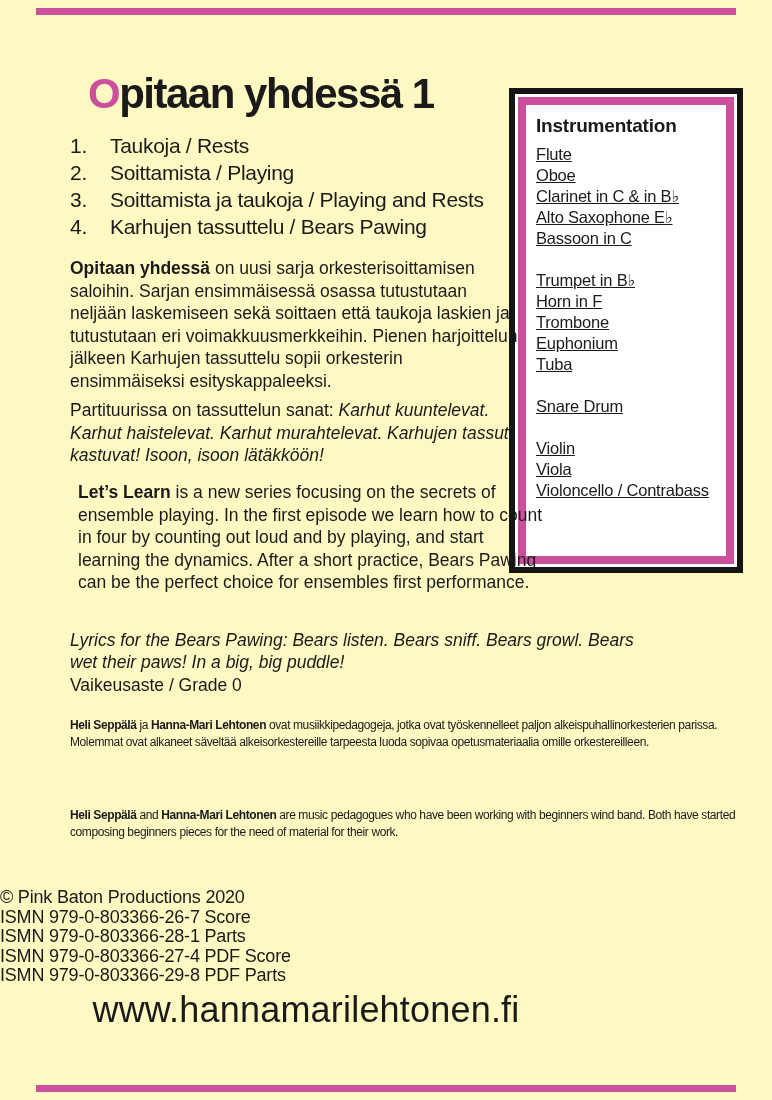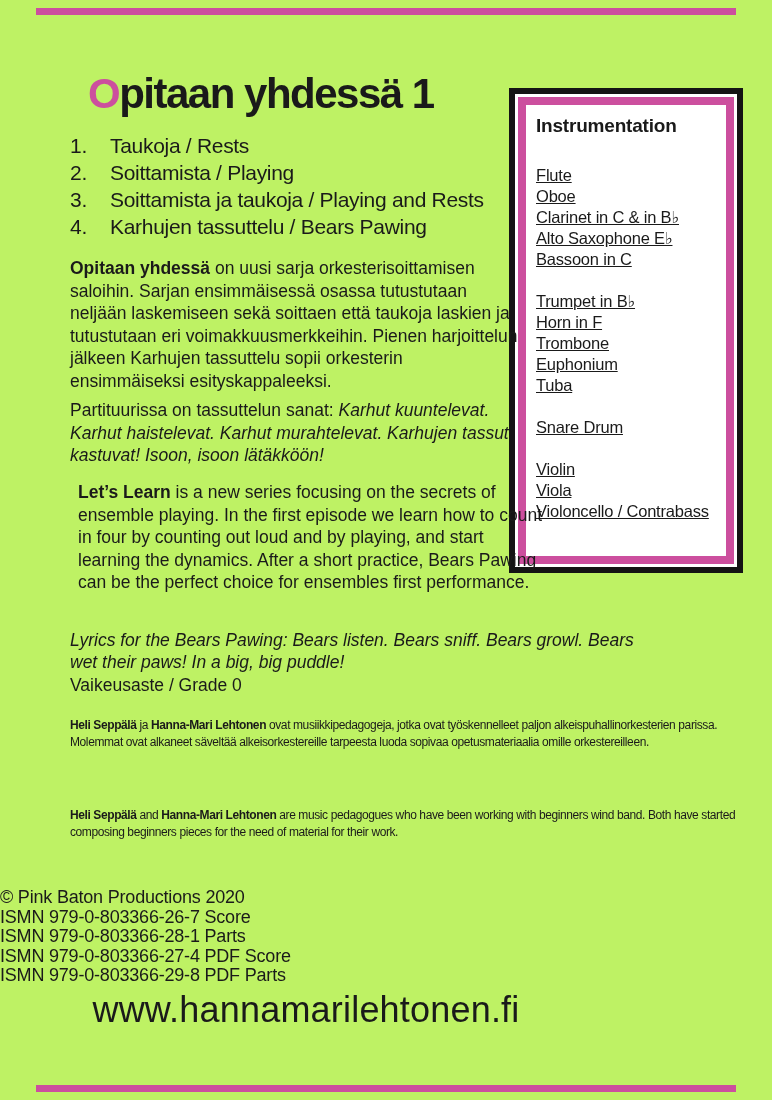--- a/index.html
+++ b/index.html
@@ -1,19 +1,19 @@
 <!DOCTYPE html>
 <html style="--accent: #cc4f9e; --ink: #1a1a1a;"><head>
 <meta charset="utf-8">
 <style>
   :root { --accent:#cc4f9e; --ink:#1a1a1a; }
   * { margin:0; padding:0; box-sizing:border-box; }
   html,body { background:#ffffff; }
   body { font-family:"Liberation Sans", sans-serif; color:var(--ink); }
-  .page { position:relative; width:772px; height:1100px; background:#bef264; overflow:hidden; }
+  .page { position:relative; width:772px; height:1100px; background:#fef9c3; overflow:hidden; }
 
   .accent-bar { position:absolute; left:36px; width:700px; height:7px; background:var(--accent); }
   .accent-bar.top { top:8px; }
   .accent-bar.bottom { top:1085px; }
 
   .title { position:absolute; left:88px; top:70px; font-size:42px; font-weight:700; letter-spacing:-1.5px; white-space:nowrap; }
   .title .accent-letter { color:var(--accent); }
 
   .toc { position:absolute; left:70px; top:132px; list-style:none; font-size:21px; letter-spacing:-0.3px; }
   .toc-item { display:flex; height:27px; line-height:27px; white-space:nowrap; }
@@ -27,21 +27,21 @@
   .en-intro { top:481px; width:465px;margin-left:8px; }
   .en-lyrics { top:618px; width:590px; font-style:italic; line-height:21.5px;margin-top:12px; }
   .grade { top:674px; width:400px; }
   .bio { font-size:12px; line-height:17px; letter-spacing:-0.4px; }
   .bio-fi { top:717px; width:662px; }
   .bio-en { top:807px; width:666px; }
 
   .instr-box { position:absolute; left:509px; top:88px; width:234px; height:485px;
                border:6px solid #141414; padding:3px; background:#ffffff; }
   .instr-inner { width:100%; height:100%; border:8px solid var(--accent); padding:10px 4px 0 10px; }
-  .instr-heading { font-size:19px; font-weight:700; margin-bottom:28px; letter-spacing:-0.2px; }
+  .instr-heading { font-size:19px; font-weight:700; margin-bottom:7px; letter-spacing:-0.2px; }
   .instr-line { font-size:16.5px; line-height:21px; white-space:nowrap; letter-spacing:-0.2px;text-decoration:underline; }
   .instr-group { margin-bottom:21px; }
 
   .footer-block { position:absolute; left:0; top:888px; width:748px; text-align:left;
                   font-size:18px; line-height:19.6px; letter-spacing:-0.2px; }
   .website { position:absolute; left:0; top:989px; width:612px; text-align:center;
              font-size:36px; letter-spacing:0.2px; }
 </style>
 </head>
 <body>

